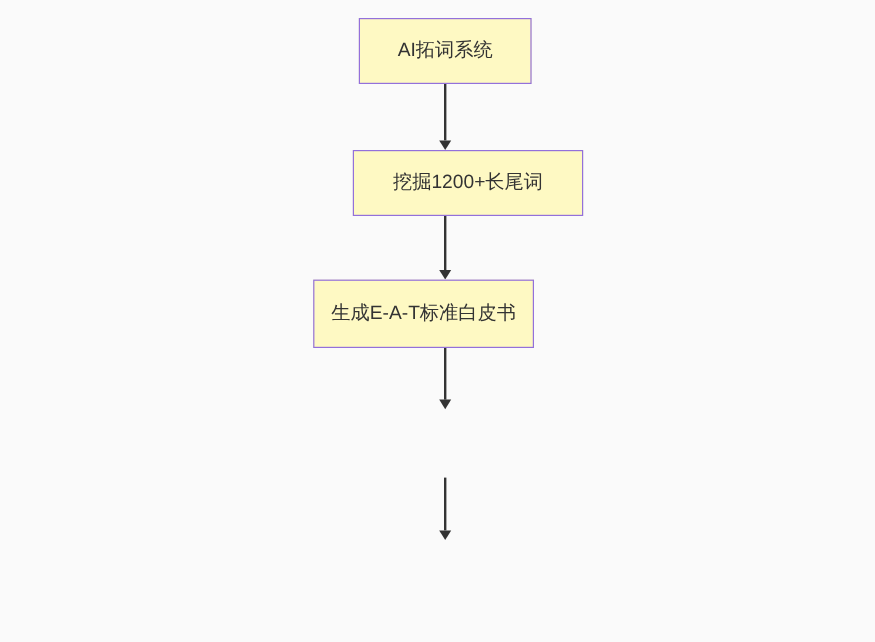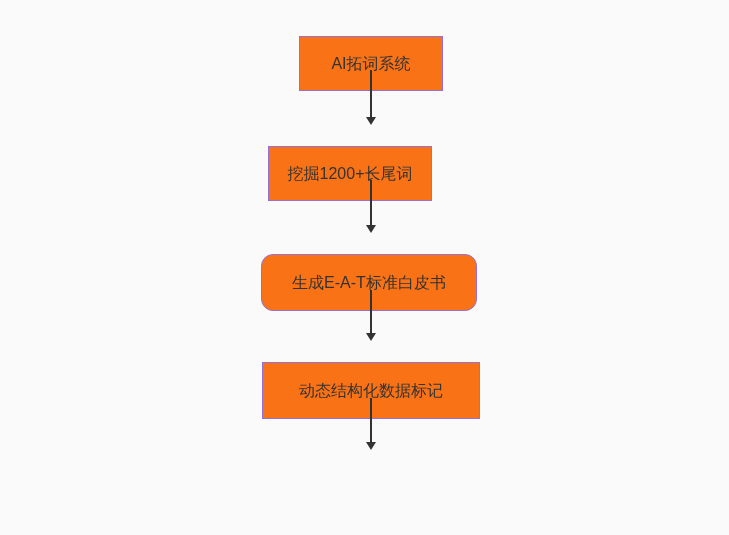--- a/index.html
+++ b/index.html
@@ -15,35 +15,34 @@
   }
   .canvas {
     position: relative;
     width: 729px;
     height: 535px;
     background: #fafafa;
   }
   .node {
     position: absolute;
     box-sizing: border-box;
-    background: #f97316;
+    background: #fef9c3;
     border: 1px solid #9370DB;
     color: #333333;
     font-size: 16px;
     line-height: 1.2;
     display: flex;
     align-items: center;
     justify-content: center;
     text-align: center;
     white-space: nowrap;
-    margin-top: 21px;
   }
   .node-1 { left: 299px; top: 15px;  width: 144px; height: 55px; }
-  .node-2 { left: 268px; top: 125px; width: 164px; height: 55px; }
-  .node-3 { left: 261px; top: 233px; width: 216px; height: 57px; border-radius: 12px; }
+  .node-2 { left: 294px; top: 125px; width: 192px; height: 55px; }
+  .node-3 { left: 261px; top: 233px; width: 184px; height: 57px; }
   .node-4 { left: 262px; top: 341px; width: 218px; height: 57px; }
   .node-5 { left: 254px; top: 450px; width: 234px; height: 56px; }
 
   .arrow {
     position: absolute;
     left: 364px;          
     width: 14px;
     display: flex;
     flex-direction: column;
     align-items: center;
@@ -84,21 +83,20 @@
     <div class="head"></div>
   </div>
 
   <div class="node node-3">生成E-A-T标准白皮书</div>
 
   <div class="arrow arrow-3">
     <div class="shaft"></div>
     <div class="head"></div>
   </div>
 
-  <div class="node node-4">动态结构化数据标记</div>
 
   <div class="arrow arrow-4">
     <div class="shaft"></div>
     <div class="head"></div>
   </div>
 
 
 </div>
 
 </body></html>

